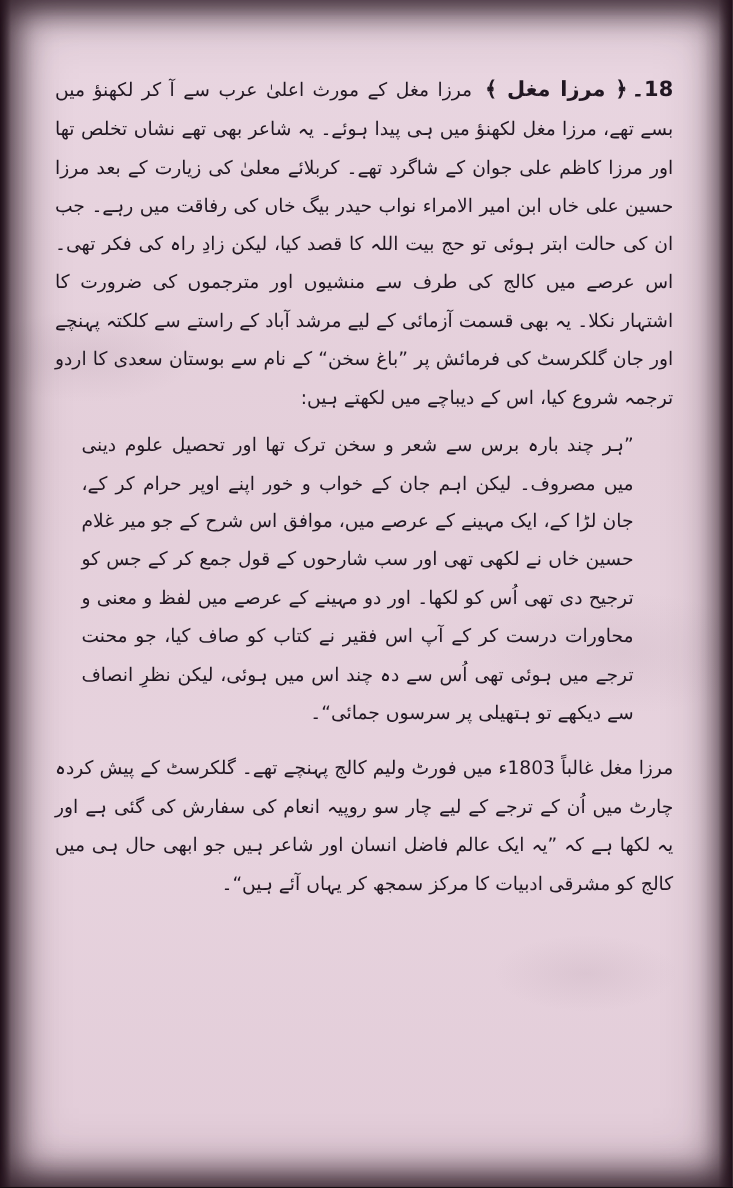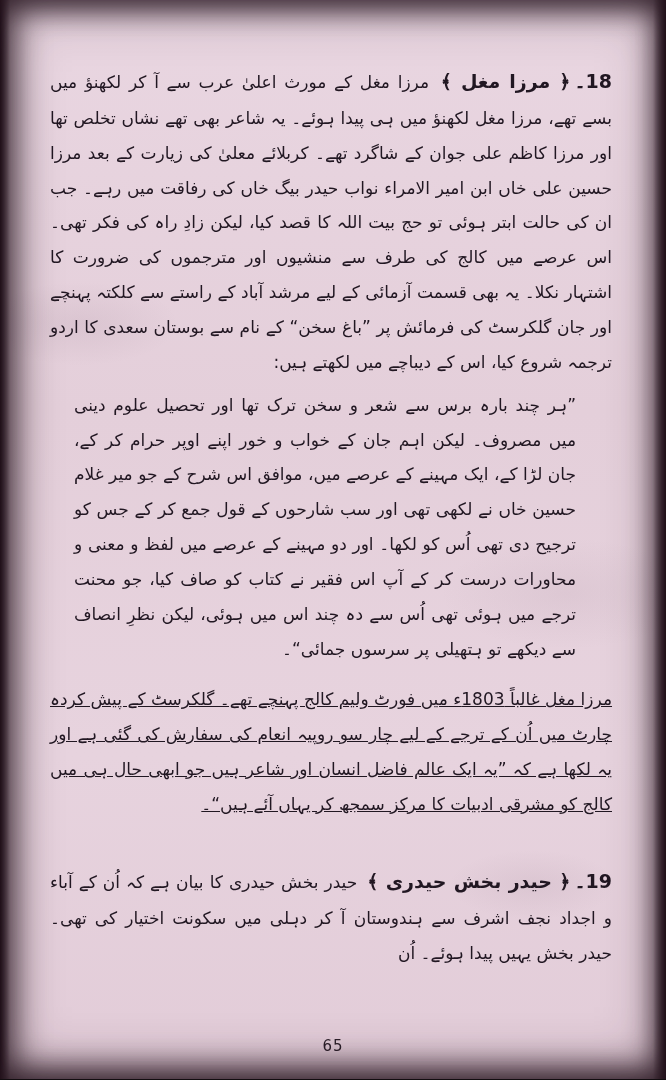--- a/index.html
+++ b/index.html
@@ -30,21 +30,21 @@
     position:absolute;right:54px;left:50px;top:62px;
     direction:rtl;color:#211722;text-align:justify;
   }
   .content p{margin:0;}
   .para{font-size:17px;line-height:2.05;}
   .entry-head{font-weight:bold;}
   .entry-num{font-weight:bold;font-size:19px;padding-left:4px;}
   .entry-title{font-weight:bold;font-size:19px;padding-left:4px;}
   .quote{font-size:17px;line-height:2.05;margin:8px 36px 2px 24px !important;}
   .source{font-size:15px;font-weight:bold;margin-top:14px !important;}
-  .body2{margin-top:16px !important;text-decoration:underline;}
+  .body2{margin-top:16px !important;}
   .entry19{margin-top:40px !important;}
   .page-number{
     position:absolute;bottom:24px;left:0;right:0;text-align:center;
     font-size:15px;color:#2b202a;letter-spacing:1px;
   }
 </style>
 </head>
 <body>
 
 <div class="scan">
@@ -55,25 +55,20 @@
     <p class="para">
       <span class="entry-head"><span class="entry-num">18۔</span><span class="entry-title">﴿ مرزا مغل ﴾</span></span>
       <span>مرزا مغل کے مورث اعلیٰ عرب سے آ کر لکھنؤ میں بسے تھے، مرزا مغل لکھنؤ میں ہی پیدا ہوئے۔ یہ شاعر بھی تھے نشاں تخلص تھا اور مرزا کاظم علی جوان کے شاگرد تھے۔ کربلائے معلیٰ کی زیارت کے بعد مرزا حسین علی خاں ابن امیر الامراء نواب حیدر بیگ خاں کی رفاقت میں رہے۔ جب ان کی حالت ابتر ہوئی تو حج بیت اللہ کا قصد کیا، لیکن زادِ راہ کی فکر تھی۔ اس عرصے میں کالج کی طرف سے منشیوں اور مترجموں کی ضرورت کا اشتہار نکلا۔ یہ بھی قسمت آزمائی کے لیے مرشد آباد کے راستے سے کلکتہ پہنچے اور جان گلکرسٹ کی فرمائش پر ”باغ سخن“ کے نام سے بوستان سعدی کا اردو ترجمہ شروع کیا، اس کے دیباچے میں لکھتے ہیں:</span>
     </p>
 
     <p class="para quote">”ہر چند بارہ برس سے شعر و سخن ترک تھا اور تحصیل علوم دینی میں مصروف۔ لیکن اہم جان کے خواب و خور اپنے اوپر حرام کر کے، جان لڑا کے، ایک مہینے کے عرصے میں، موافق اس شرح کے جو میر غلام حسین خاں نے لکھی تھی اور سب شارحوں کے قول جمع کر کے جس کو ترجیح دی تھی اُس کو لکھا۔ اور دو مہینے کے عرصے میں لفظ و معنی و محاورات درست کر کے آپ اس فقیر نے کتاب کو صاف کیا، جو محنت ترجے میں ہوئی تھی اُس سے دہ چند اس میں ہوئی، لیکن نظرِ انصاف سے دیکھے تو ہتھیلی پر سرسوں جمائی“۔</p>
 
 
     <p class="para body2">مرزا مغل غالباً 1803ء میں فورٹ ولیم کالج پہنچے تھے۔ گلکرسٹ کے پیش کردہ چارٹ میں اُن کے ترجے کے لیے چار سو روپیہ انعام کی سفارش کی گئی ہے اور یہ لکھا ہے کہ ”یہ ایک عالم فاضل انسان اور شاعر ہیں جو ابھی حال ہی میں کالج کو مشرقی ادبیات کا مرکز سمجھ کر یہاں آئے ہیں“۔</p>
 
-    <p class="para entry19">
-      <span class="entry-head"><span class="entry-num">19۔</span><span class="entry-title">﴿ حیدر بخش حیدری ﴾</span></span>
-      <span>حیدر بخش حیدری کا بیان ہے کہ اُن کے آباء و اجداد نجف اشرف سے ہندوستان آ کر دہلی میں سکونت اختیار کی تھی۔ حیدر بخش یہیں پیدا ہوئے۔ اُن</span>
-    </p>
 
   </div>
 
-  <div class="page-number">65</div>
 
   <div class="edge-left"></div>
   <div class="edge-right"></div>
   <div class="vignette"></div>
 </div>
 
 </body></html>

